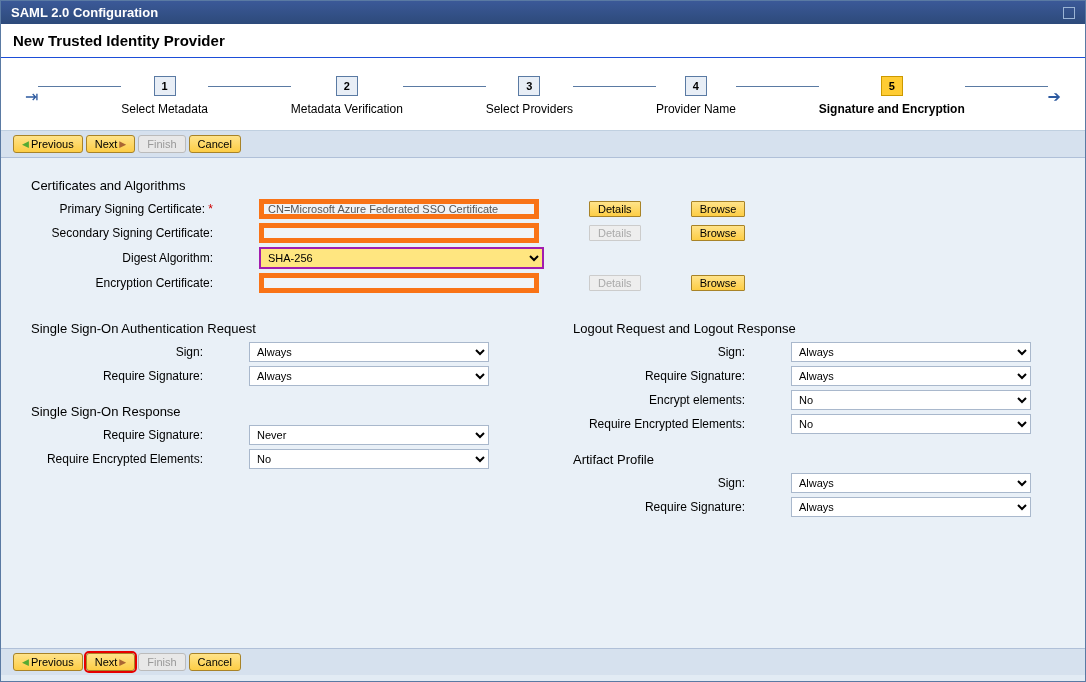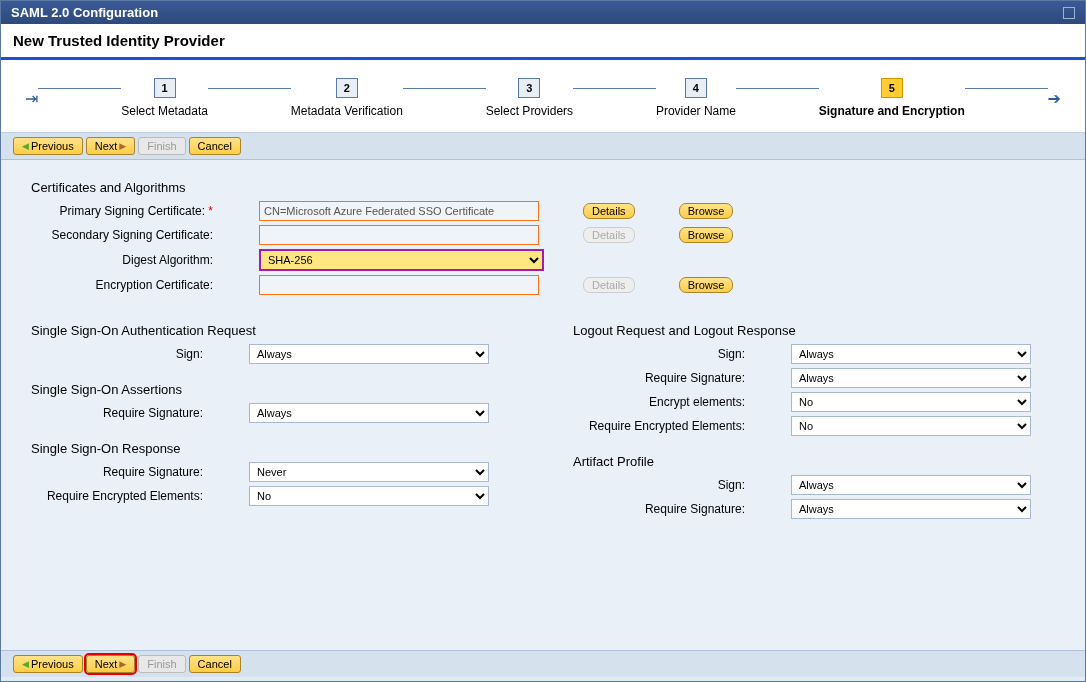--- a/index.html
+++ b/index.html
@@ -30,21 +30,21 @@
 .title-bar .win-icon {
   width: 12px;
   height: 12px;
   border: 1px solid #9bb4d4;
 }
 .sub-header {
   background: #fff;
   padding: 8px 12px;
   font-weight: bold;
   font-size: 15px;
-  border-bottom: 3px solid #1d4ed8;
+  border-bottom: 1px solid #1d4ed8;
 }
 .wizard-steps {
   background: #fff;
   padding: 18px 24px 14px 24px;
   display: flex;
   align-items: center;
   border-bottom: 1px solid #c0d0e0;
 }
 .start-arrow, .end-arrow { font-size: 16px; color: #2d5aa0; }
 .step-block {
@@ -133,21 +133,21 @@
 .form-label {
   width: 190px;
   text-align: right;
   padding-right: 8px;
   font-size: 12px;
 }
 .form-label .req { color: #c00; }
 .text-input {
   width: 280px;
   height: 20px;
-  border: 1px solid #f97316;
+  border: 5px solid #f97316;
   background: #f4f7fb;
   padding: 1px 4px;
   font-size: 11px;
 }
 .text-input.readonly { background: #f0f3f7; color: #555; }
 .select-input {
   width: 285px;
   height: 20px;
   border: 1px solid #a9b8cc;
   background: #fff;
@@ -155,24 +155,24 @@
   font-size: 11px;
 }
 .select-input.highlighted {
   border: 2px solid #a21caf;
   background: #ffe680;
   height: 22px;
 }
 .small-btn {
   background: linear-gradient(to bottom, #ffe38a, #fdcd45);
   border: 1px solid #a88328;
-  border-radius: 7px;
+  border-radius: 1px;
   padding: 1px 8px;
   font-size: 11px;
-  margin-left: 6px;
+  margin-left: 12px;
   cursor: pointer;
 }
 .small-btn.disabled {
   background: #eee;
   border-color: #ccc;
   color: #aaa;
   cursor: default;
 }
 .two-col {
   display: flex;
@@ -276,21 +276,20 @@
     </div>
 
     <div class="two-col">
       <div class="col">
         <div class="section-title">Single Sign-On Authentication Request</div>
         <div class="form-row">
           <div class="form-label">Sign:</div>
           <select class="select-input"><option>Always</option></select>
         </div>
 
-        <div class="section-title">Single Sign-On Assertions</div>
         <div class="form-row">
           <div class="form-label">Require Signature:</div>
           <select class="select-input"><option>Always</option></select>
         </div>
 
         <div class="section-title">Single Sign-On Response</div>
         <div class="form-row">
           <div class="form-label">Require Signature:</div>
           <select class="select-input"><option>Never</option></select>
         </div>

